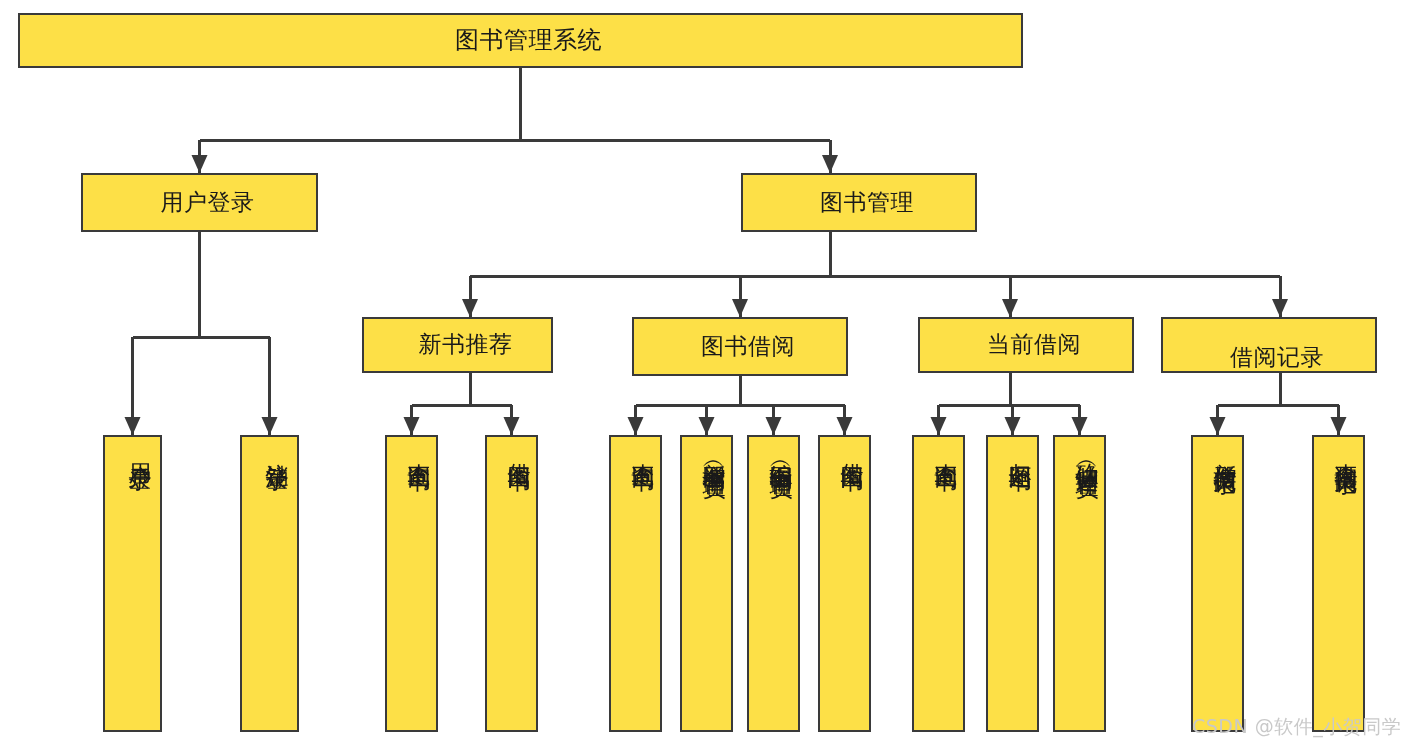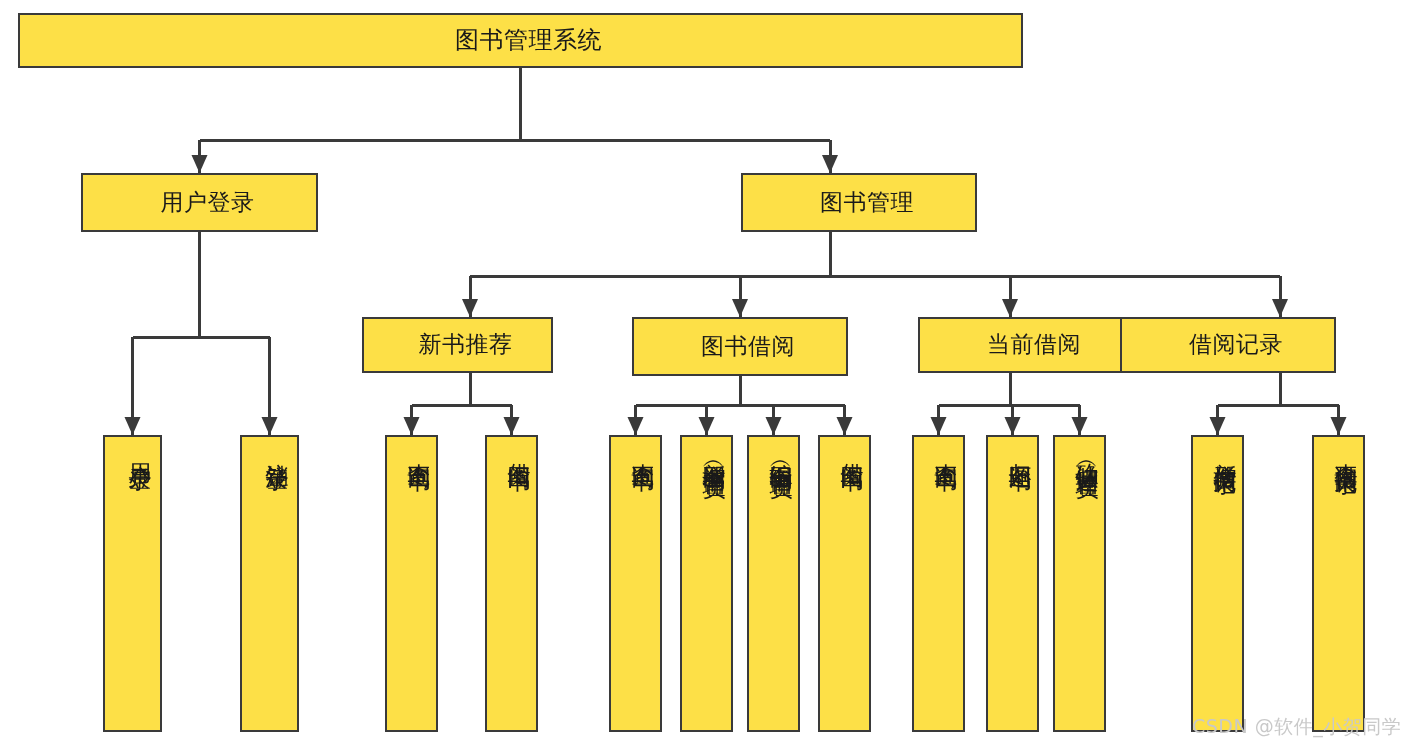--- a/index.html
+++ b/index.html
@@ -144,21 +144,21 @@
       </div>
       <div class="node horiz" style="left: 362px; top: 317px; width: 191px; height: 56px;">
         <span class="label">新书推荐</span>
       </div>
       <div class="node horiz" style="left: 632px; top: 317px; width: 216px; height: 59px;">
         <span class="label">图书借阅</span>
       </div>
       <div class="node horiz" style="left: 902px; top: 317px; width: 216px; height: 56px; margin-left: 16px;">
         <span class="label">当前借阅</span>
       </div>
-      <div class="node horiz" style="left: 1120px; top: 317px; width: 216px; height: 56px;">
+      <div class="node horiz" style="left: 1161px; top: 317px; width: 216px; height: 56px; align-items: flex-end;">
         <span class="label">借阅记录</span>
       </div>
       <div class="node vert" style="left: 103px; top: 435px; width: 59px; height: 297px;">
         <span class="label">用户登录</span>
       </div>
       <div class="node vert" style="left: 240px; top: 435px; width: 59px; height: 297px;">
         <span class="label">注销登录</span>
       </div>
       <div class="node vert" style="left: 385px; top: 435px; width: 53px; height: 297px;">
         <span class="label">查询图书</span>

